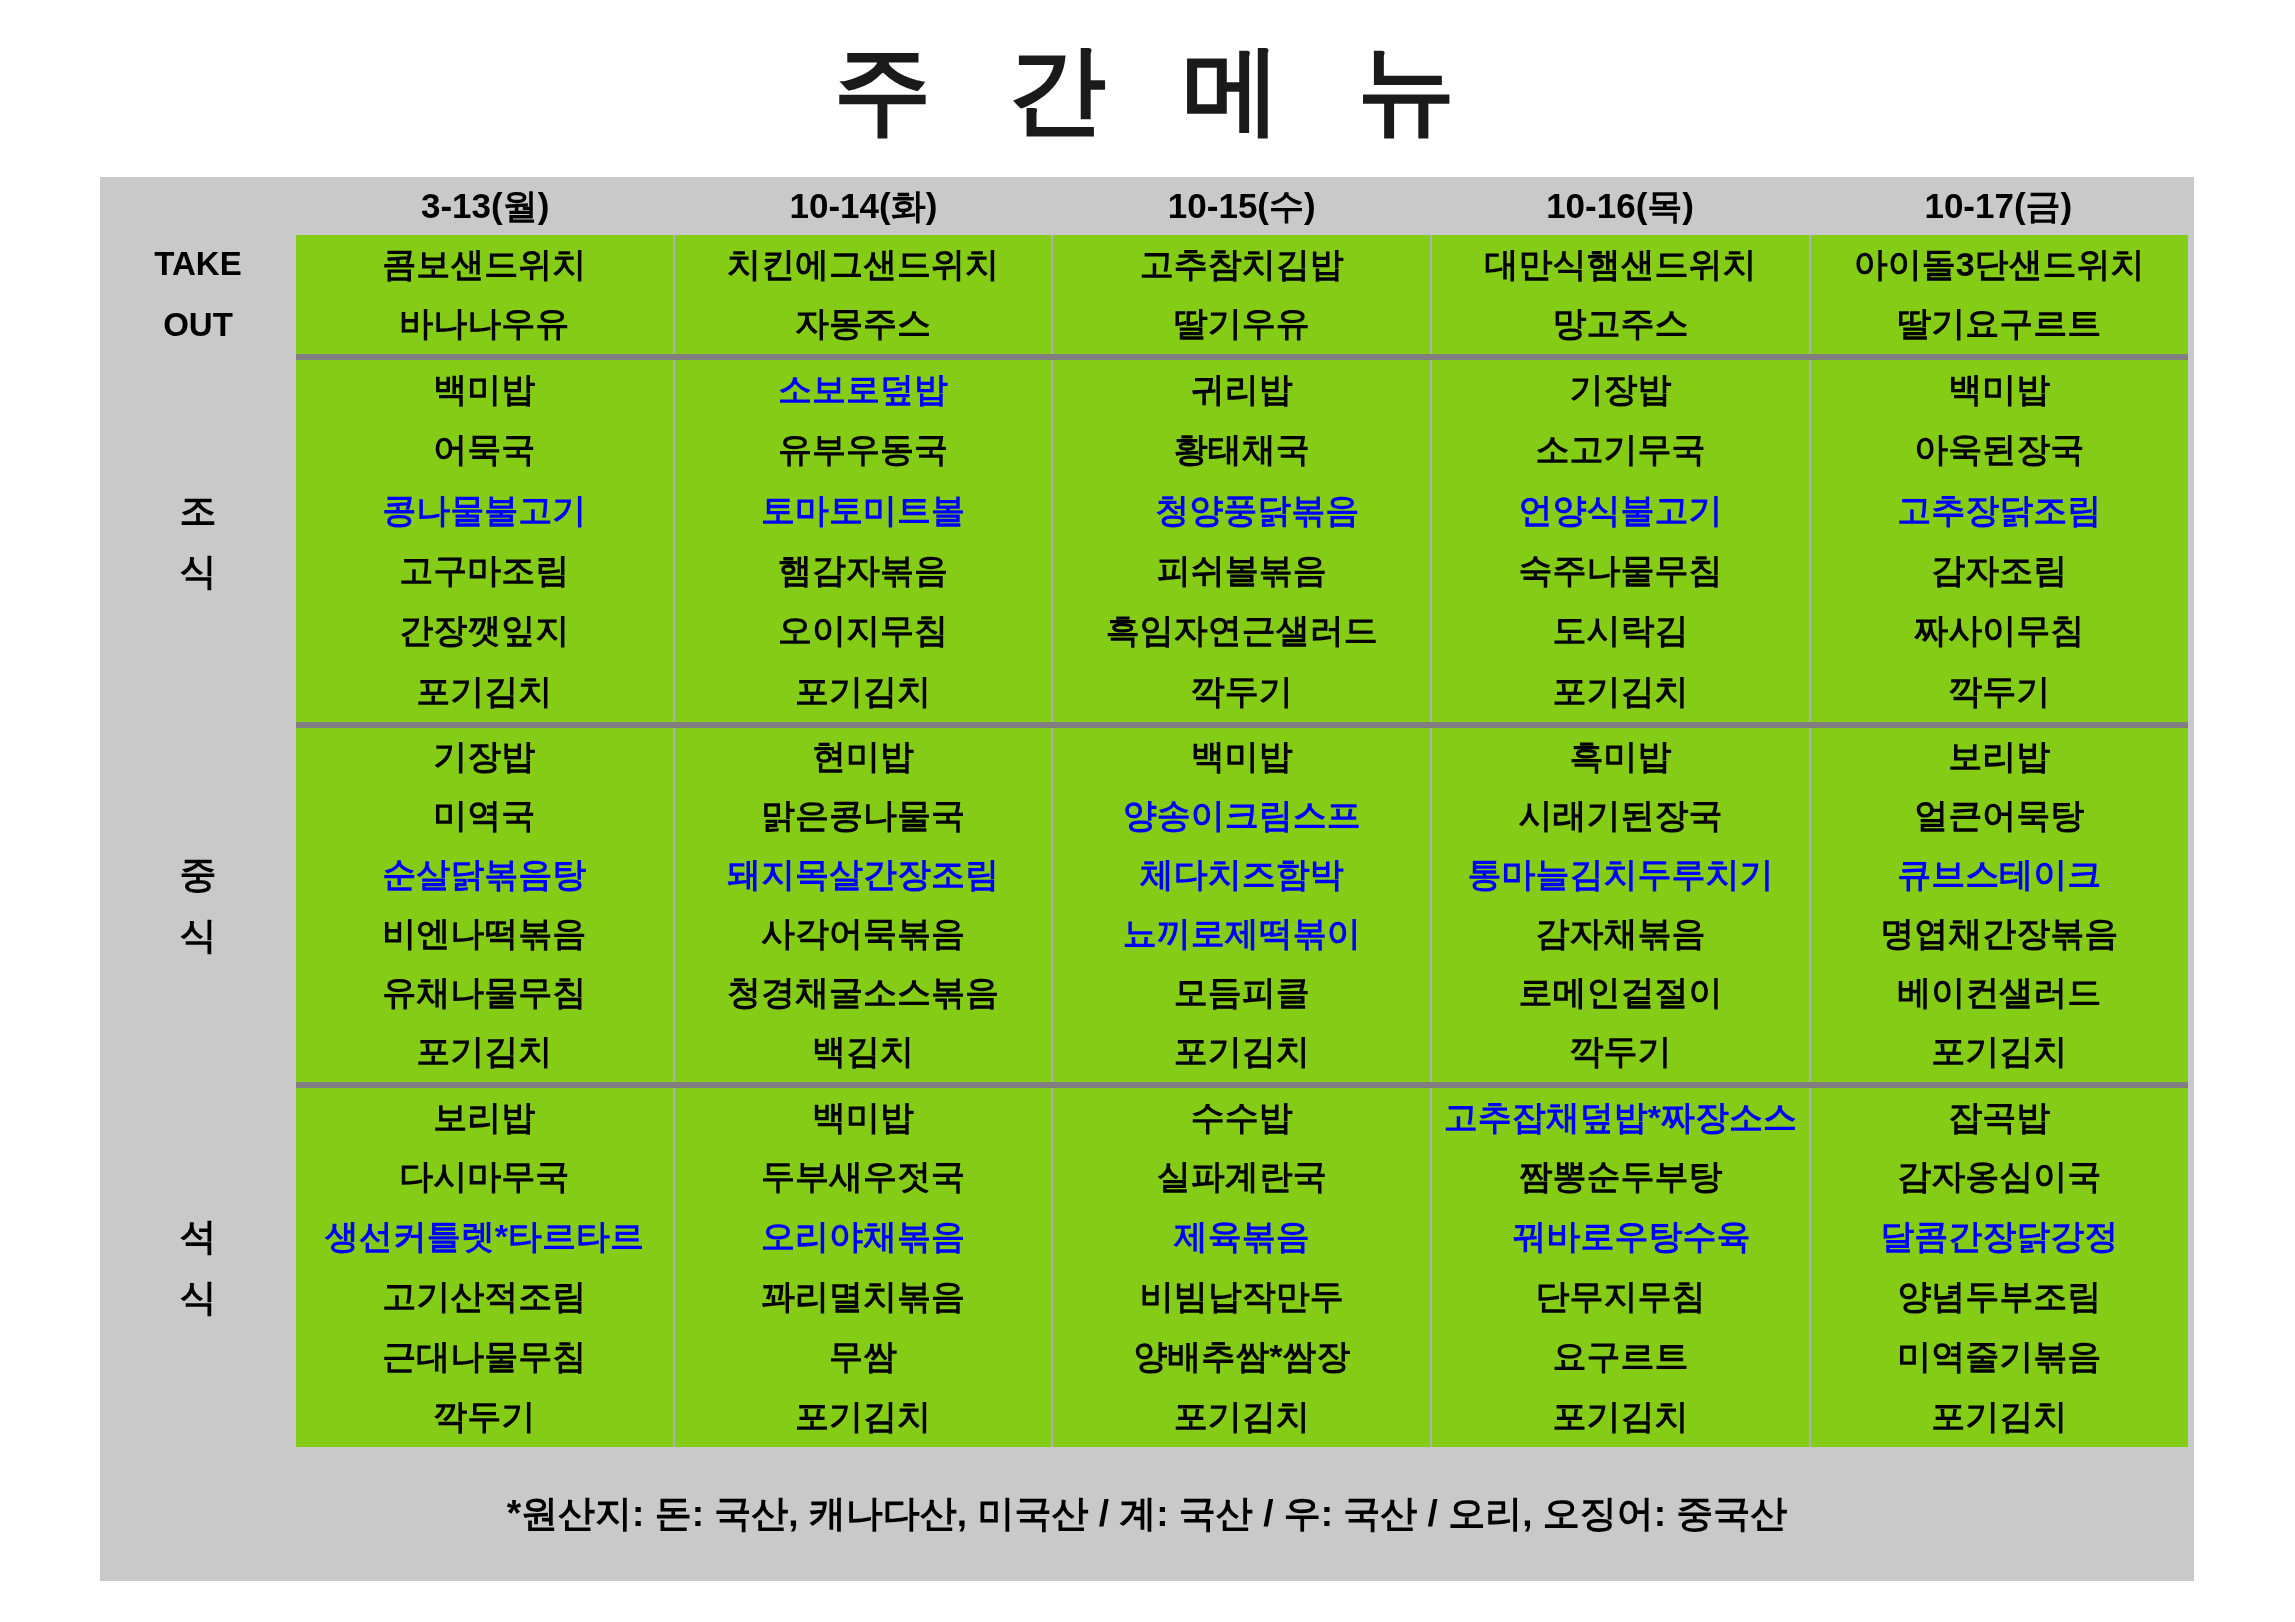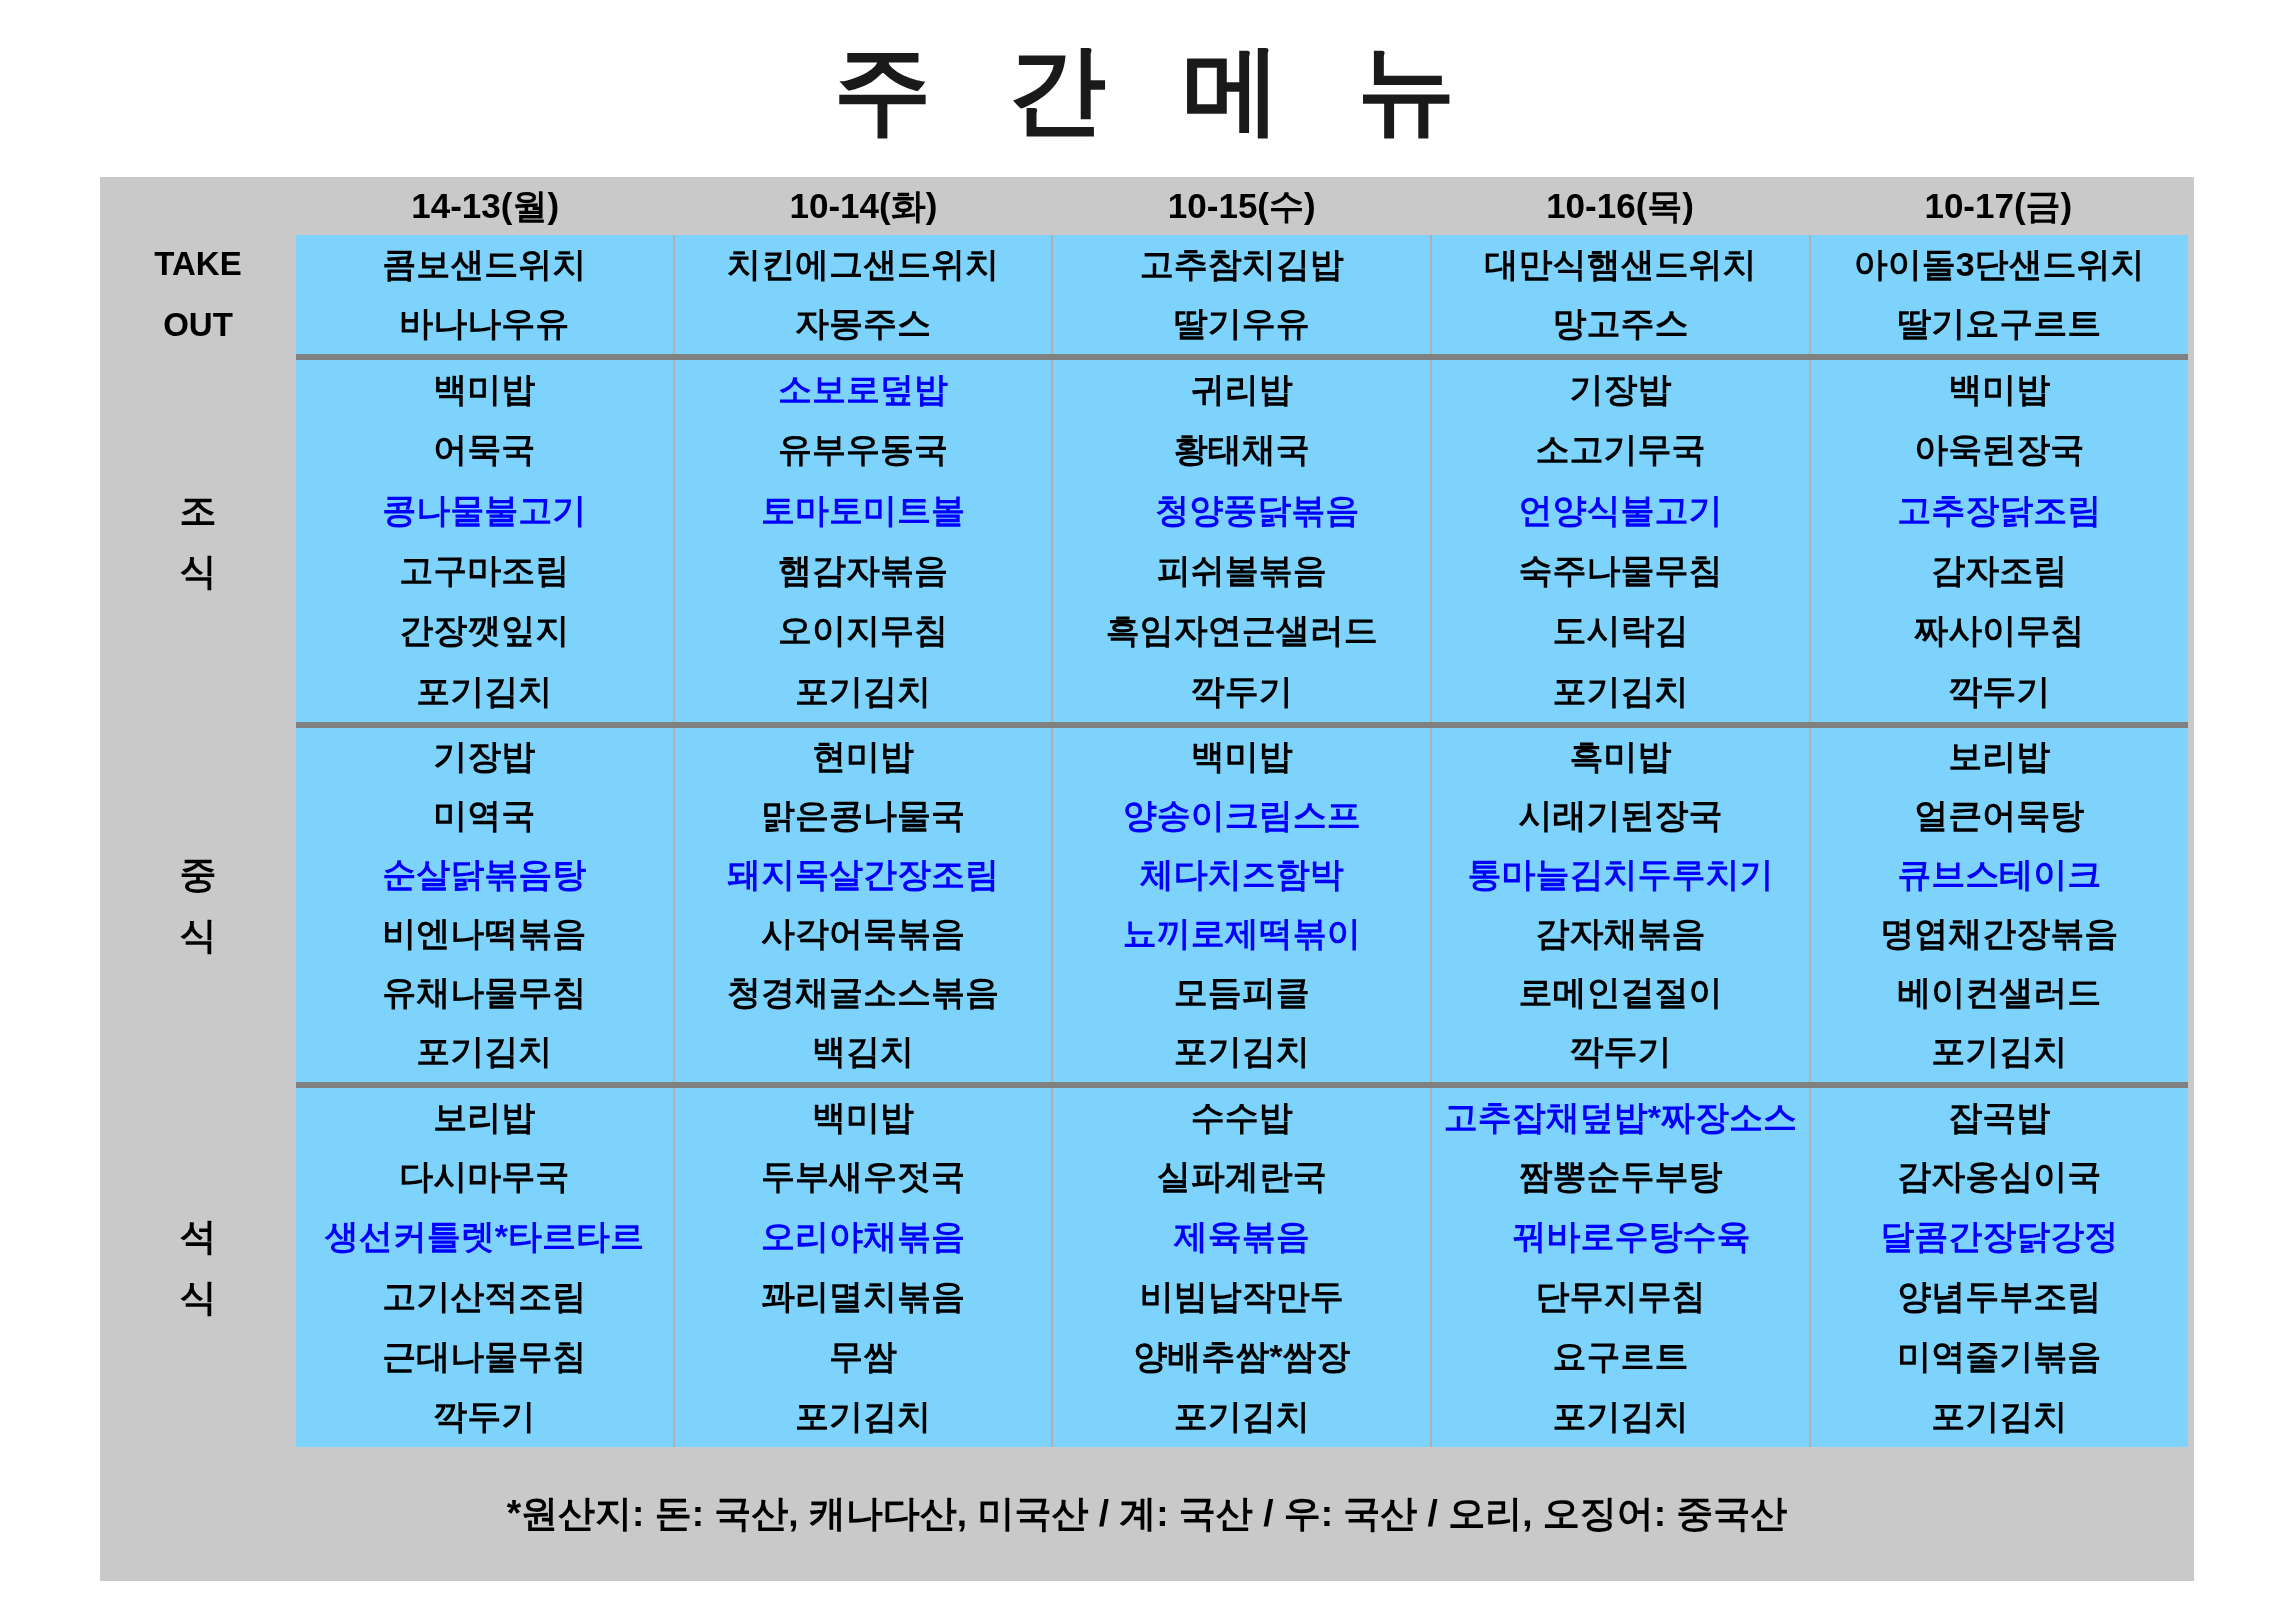--- a/index.html
+++ b/index.html
@@ -18,41 +18,41 @@
     background:#c9c9c9;
   }
   .header-row{display:flex;height:58px;}
   .label-col{width:196px;flex:0 0 196px;display:flex;flex-direction:column;
     align-items:center;justify-content:center;}
   .day-cells{flex:1;display:flex;margin-right:6.5px;}
   .day-header{flex:1;display:flex;align-items:center;justify-content:center;
     font-size:35px;}
   .section-row{display:flex;}
   .section-row .cells{flex:1;display:flex;margin-right:6.5px;}
-  .day-cell{flex:1;background:#7dd3fc;display:flex;flex-direction:column;box-sizing:border-box;}
+  .day-cell{flex:1;background:#84cc16;display:flex;flex-direction:column;box-sizing:border-box;}
   .day-cell + .day-cell{border-left:2px solid #b0b0b0;}
   .menu-item{flex:1;display:flex;align-items:center;justify-content:center;
     font-size:34px;white-space:nowrap;}
   .separator{height:5.9px;background:#808080;margin-left:196px;margin-right:6.5px;}
   .sec-label{font-size:37px;line-height:1.65;text-align:center;}
   .sec-label.latin{font-size:33px;line-height:1.82;}
   .footer{height:135px;display:flex;flex-direction:column;align-items:center;
     justify-content:center;gap:27px;}
   .footer-line{font-size:37px;text-align:center;}
 </style>
 </head>
 <body>
 
 <h1 class="title">주 간 메 뉴</h1>
 
 <div class="panel">
   <div class="header-row">
     <div class="label-col"></div>
     <div class="day-cells" id="day-headers">
-        <div class="day-header">14-13(월)</div>
+        <div class="day-header">3-13(월)</div>
         <div class="day-header">10-14(화)</div>
         <div class="day-header">10-15(수)</div>
         <div class="day-header">10-16(목)</div>
         <div class="day-header">10-17(금)</div>
       </div>
   </div>
   <div id="sections">
       <div class="section-row" style="height: 119px;">
         <div class="label-col">
           <div class="sec-label latin">

